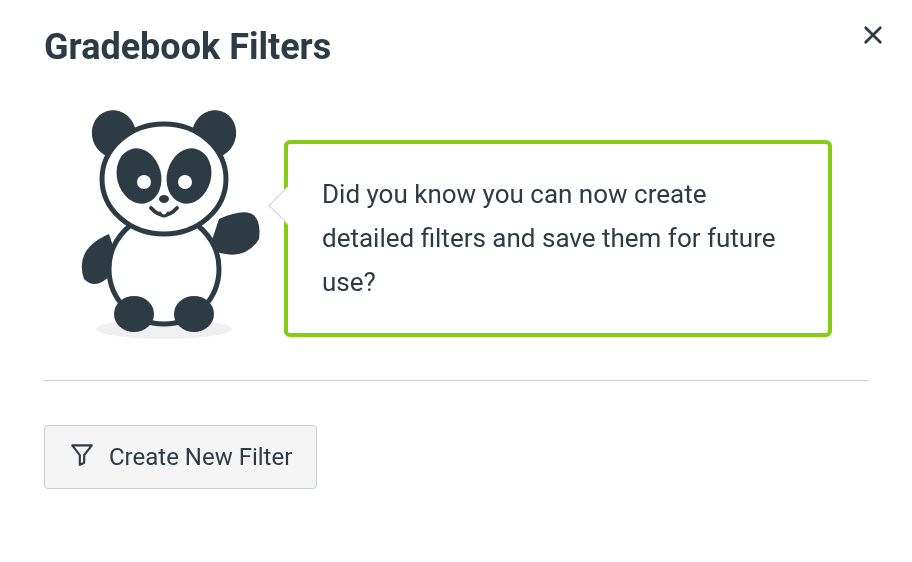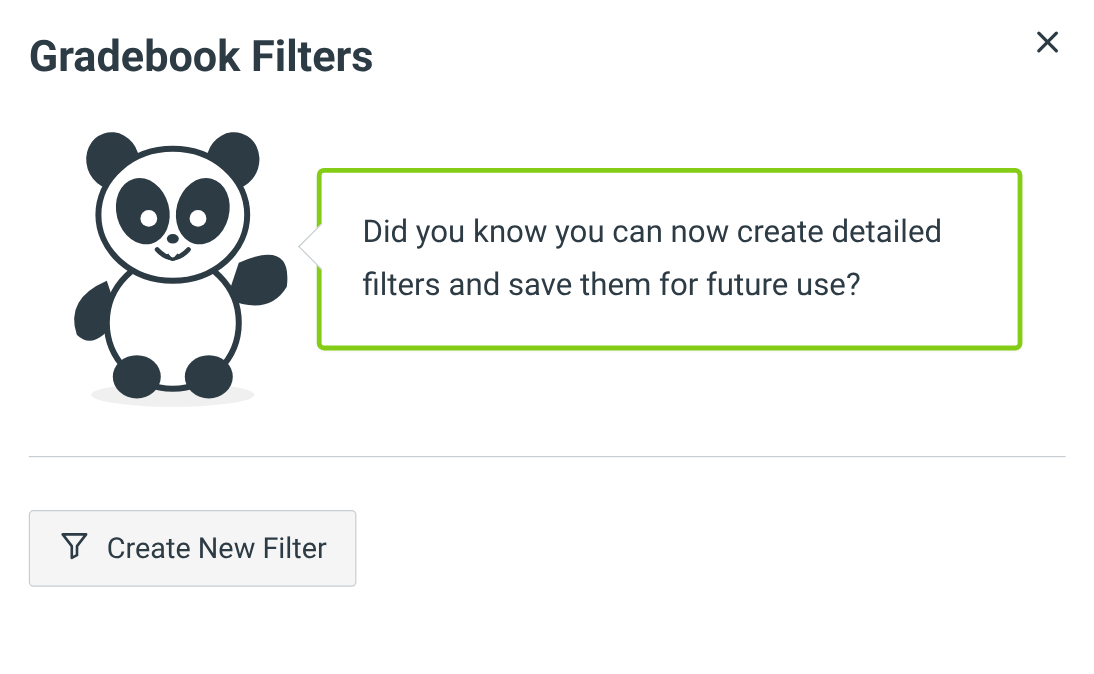--- a/index.html
+++ b/index.html
@@ -5,21 +5,21 @@
     * { margin: 0; padding: 0; box-sizing: border-box; }
     body {
       font-family: -apple-system, BlinkMacSystemFont, "Segoe UI", Roboto, "Helvetica Neue", Arial, sans-serif;
       background: #fff;
       width: 912px;
       height: 562px;
       position: relative;
       color: #2D3B45;
     }
     .panel {
-      padding: 20px 24px;
+      padding: 20px 44px;
     }
     .close-btn {
       position: absolute;
       top: 20px;
       right: 24px;
       background: none;
       border: none;
       cursor: pointer;
       padding: 4px;
       line-height: 1;

